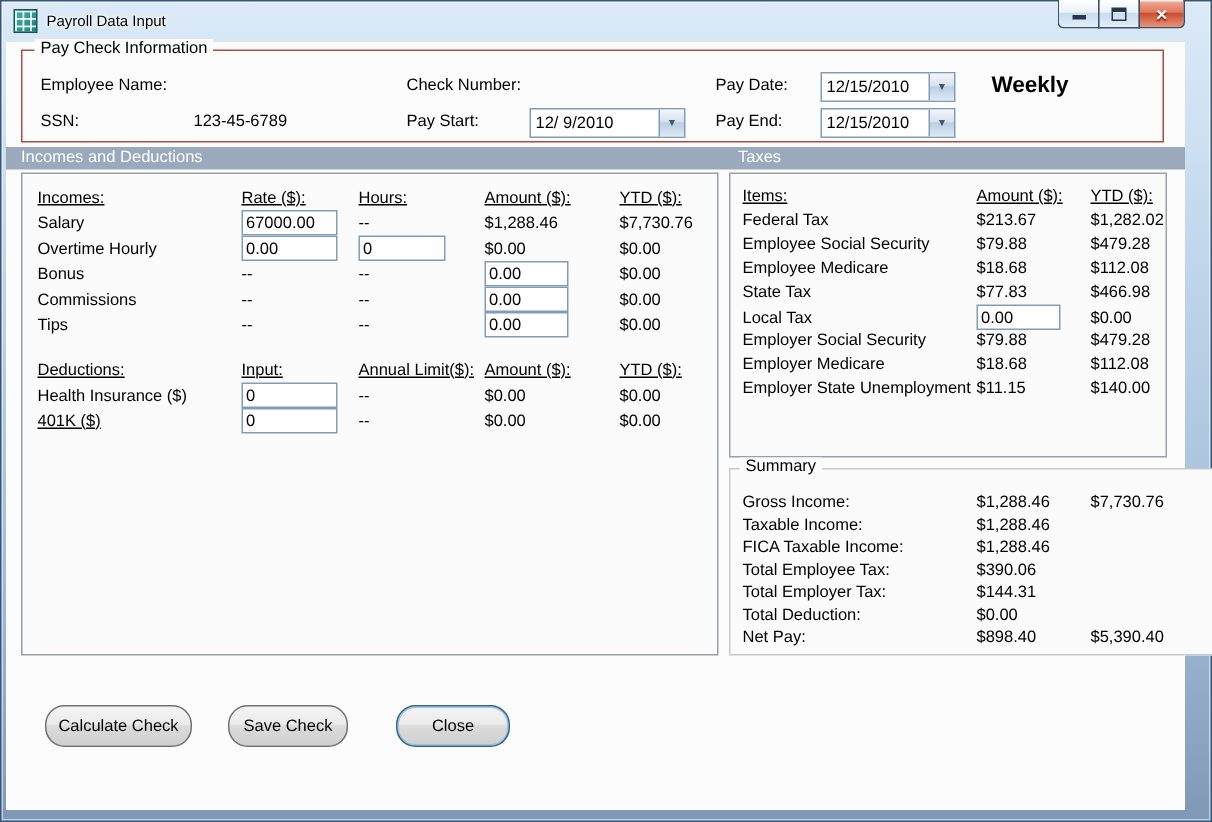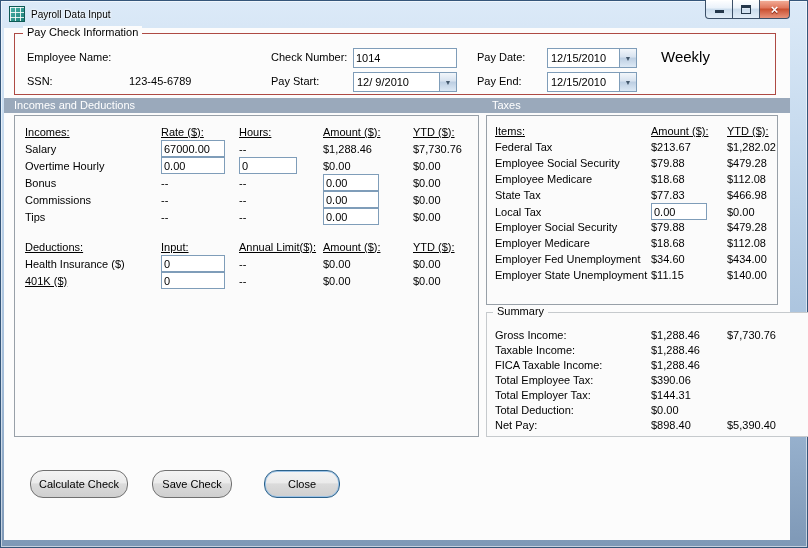--- a/index.html
+++ b/index.html
@@ -50,21 +50,21 @@
   .w64{width:64px} .w58{width:58px} .w56{width:56px}
   .tb-check { position:absolute; height:20px; }
   .combo { position:absolute; border:1px solid #7f9db9; background:#fff; display:flex; overflow:hidden; }
   .combo-txt { flex:1; display:flex; align-items:center; padding:0 3px; white-space:nowrap; overflow:hidden; }
   .combo-txt.selected { background:#2e5fc6; color:#fff; margin:2px; padding:0 2px; }
   .combo-btn { width:17px; flex:0 0 auto; border-left:1px solid #7f9db9;
     display:flex; align-items:center; justify-content:center;
     background:linear-gradient(180deg,#f2f6fb 0%,#d7e2ef 45%,#bccee2 50%,#dde9f5 100%); }
   .combo-btn i { font-style:normal; font-size:7px; color:#44586c; }
 
-  .freq { position:absolute; font-size:15px; font-weight:normal; white-space:nowrap; }
+  .freq { position:absolute; font-size:15px; font-weight:bold; white-space:nowrap; }
 
   
   .band { position:absolute; left:0; top:70px; width:786px; height:15px;
     background:#9aa9bb; color:#fff; }
   .band span { position:absolute; top:1px; white-space:nowrap; }
 
   
   .panel { position:absolute; background:#fbfbfb; border:1px solid #98a0a8; }
   .panel-incomes { left:10px; top:87px; width:465px; height:322px; padding-top:7px; }
   .panel-taxes   { left:482px; top:87px; width:292px; height:190px; padding-top:7px; }
@@ -119,21 +119,20 @@
   </div>
 
   <div class="client">
 
     <div class="gb gb-pay">
       <span class="gb-legend">Pay Check Information</span>
 
       <span class="lbl" style="left:12px;top:17px">Employee Name:</span>
 
       <span class="lbl" style="left:256px;top:17px">Check Number:</span>
-      <input class="tb tb-check" style="left: 338px; top: 14px; width: 104px;" value="1014">
 
       <span class="lbl" style="left:462px;top:17px">Pay Date:</span>
       <div class="combo" style="left:532px;top:14px;width:90px;height:20px">
         <span class="combo-txt">12/15/2010</span>
         <span class="combo-btn">
             <i>▼</i>
           </span>
       </div>
 
       <span class="freq" style="left:646px;top:14px">Weekly</span>
@@ -269,25 +268,20 @@
         <span>Employer Social Security</span>
         <span>$79.88</span>
         <span>$479.28</span>
       </div>
       <div class="rowT">
         <span>Employer Medicare</span>
         <span>$18.68</span>
         <span>$112.08</span>
       </div>
       <div class="rowT">
-        <span>Employer Fed Unemployment</span>
-        <span>$34.60</span>
-        <span>$434.00</span>
-      </div>
-      <div class="rowT">
         <span>Employer State Unemployment</span>
         <span>$11.15</span>
         <span>$140.00</span>
       </div>
     </div>
 
     <div class="gb gb-summary">
       <span class="gb-legend">Summary</span>
       <div class="rowS">
         <span>Gross Income:</span>

